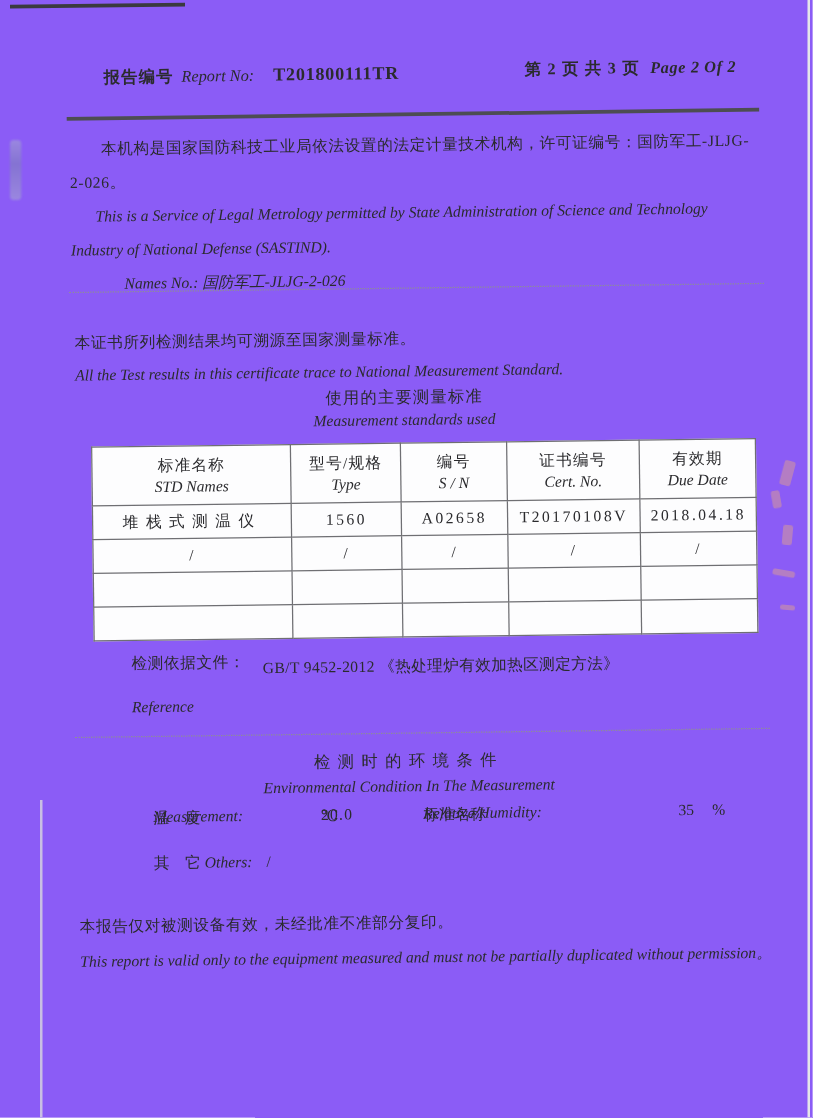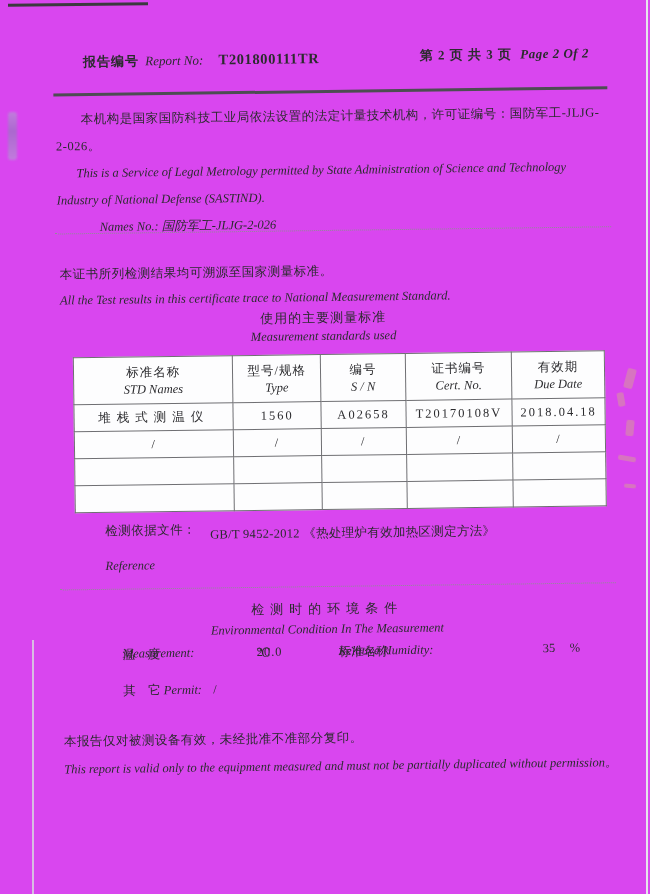--- a/index.html
+++ b/index.html
@@ -1,21 +1,21 @@
 <!DOCTYPE html>
 <html><head>
 <meta charset="utf-8">
 <style>
   html,body{margin:0;padding:0}
   body{
     width:650px;height:894px;position:relative;overflow:hidden;
     background:#fbfbfc;color:#2b2b2e;
     font-family:"Liberation Serif","DejaVu Serif",serif;
   }
-  .paper{position:absolute;inset:0;background:#d946ef}
+  .paper{position:absolute;inset:0;background:#8b5cf6}
   .skew{position:absolute;inset:0;transform:rotate(-0.75deg);transform-origin:50% 50%}
   .en{font-style:italic}
 
   
   .header{position:absolute;top:50px;left:0;width:100%;font-size:13px}
   .report{position:absolute;left:88px;top:0;white-space:nowrap}
   .report .lab-cn{font-weight:bold;letter-spacing:1px}
   .report .lab-en{font-style:italic;margin-left:3px}
   .report .no{font-weight:bold;font-size:14.5px;margin-left:12px;letter-spacing:.6px}
   .pageinfo{position:absolute;right:56px;top:-2px;white-space:nowrap;font-weight:bold;letter-spacing:1px}
@@ -213,21 +213,21 @@
         </span>
       <span class="e-hl">
           <span>标准名称</span> 
           <span class="en">Relative Humidity:</span>
         </span>
       <span class="e-hv">35</span>
       <span class="e-hu">%</span>
     </div>
 
     <div class="env2">
-      <span><span>其　它</span> <span class="en">Permit:</span></span>
+      <span><span>其　它</span> <span class="en">Others:</span></span>
       <span class="val">/</span>
     </div>
 
     <div class="footer">
       <span class="cn">本报告仅对被测设备有效，未经批准不准部分复印。</span>
       <span class="en">This report is valid only to the equipment measured and must not be partially duplicated without permission。</span>
     </div>
 
   </div>
 

